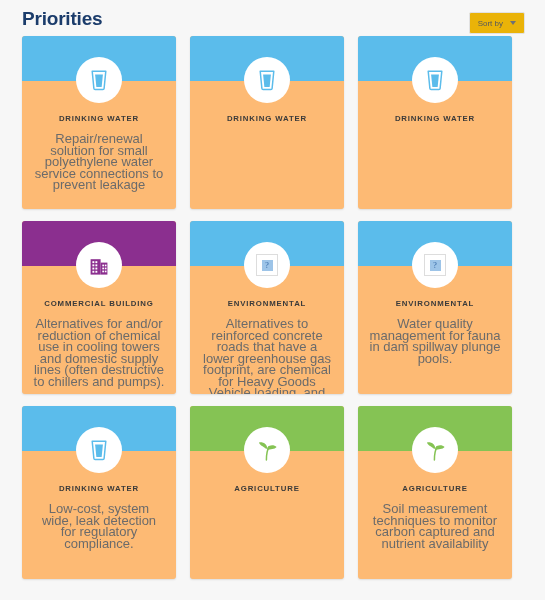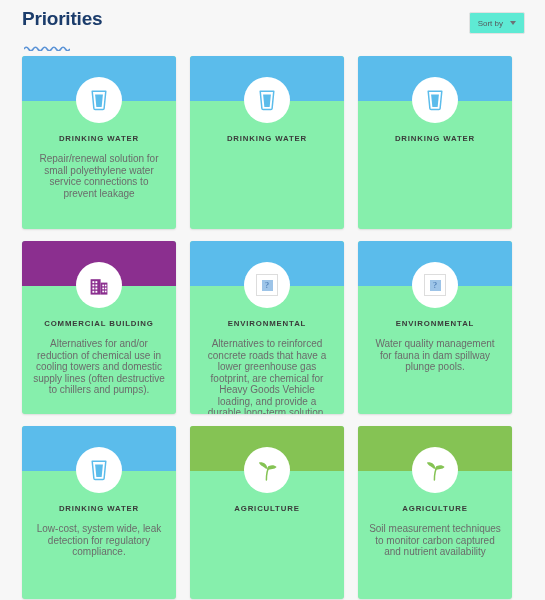--- a/index.html
+++ b/index.html
@@ -21,21 +21,21 @@
     box-sizing: border-box;
   }
 
   
   .header {
     display: flex;
     align-items: flex-start;
     justify-content: space-between;
     padding: 8px 20px 0 22px;
     box-sizing: border-box;
-    height: 56px;
+    height: 36px;
   }
   .title-block {
     display: flex;
     flex-direction: column;
     align-items: flex-start;
   }
   .page-title {
     font-size: 19px;
     font-weight: bold;
     color: #1b3c6b;
@@ -48,21 +48,21 @@
     margin-left: 2px;
     display: block;
   }
 
   .header-controls {
     display: flex;
     gap: 8px;
     margin-top: 4px;
   }
   .select-box {
-    background: #5eead4;
+    background: #eab308;
     border: 1px solid #e2e2e2;
     border-radius: 2px;
     height: 22px;
     min-width: 54px;
     padding: 0 8px;
     display: flex;
     align-items: center;
     justify-content: center;
     gap: 7px;
     font-size: 8px;
@@ -83,21 +83,21 @@
   .grid {
     display: grid;
     grid-template-columns: repeat(3, 154px);
     column-gap: 14px;
     row-gap: 12px;
     padding: 0 22px;
     box-sizing: border-box;
   }
 
   .card {
-    background: #86efac;
+    background: #fdba74;
     border-radius: 3px;
     box-shadow: 0 1px 2px rgba(0,0,0,0.10), 0 0 1px rgba(0,0,0,0.06);
     overflow: hidden;
     position: relative;
     height: 173px;
     box-sizing: border-box;
     cursor: pointer;
   }
 
   .card-band {
@@ -131,21 +131,21 @@
     font-size: 7.8px;
     font-weight: bold;
     letter-spacing: 0.85px;
     color: #3a3a3a;
     text-transform: uppercase;
     line-height: 11px;
     margin: 0 0 9px 0;
   }
 
   .card-desc {
-    font-size: 10px;
+    font-size: 13px;
     line-height: 11.5px;
     color: #6b6b6b;
     margin: 0;
   }
 
   
   .broken-img {
     width: 22px;
     height: 22px;
     border: 1px solid #dddddd;

